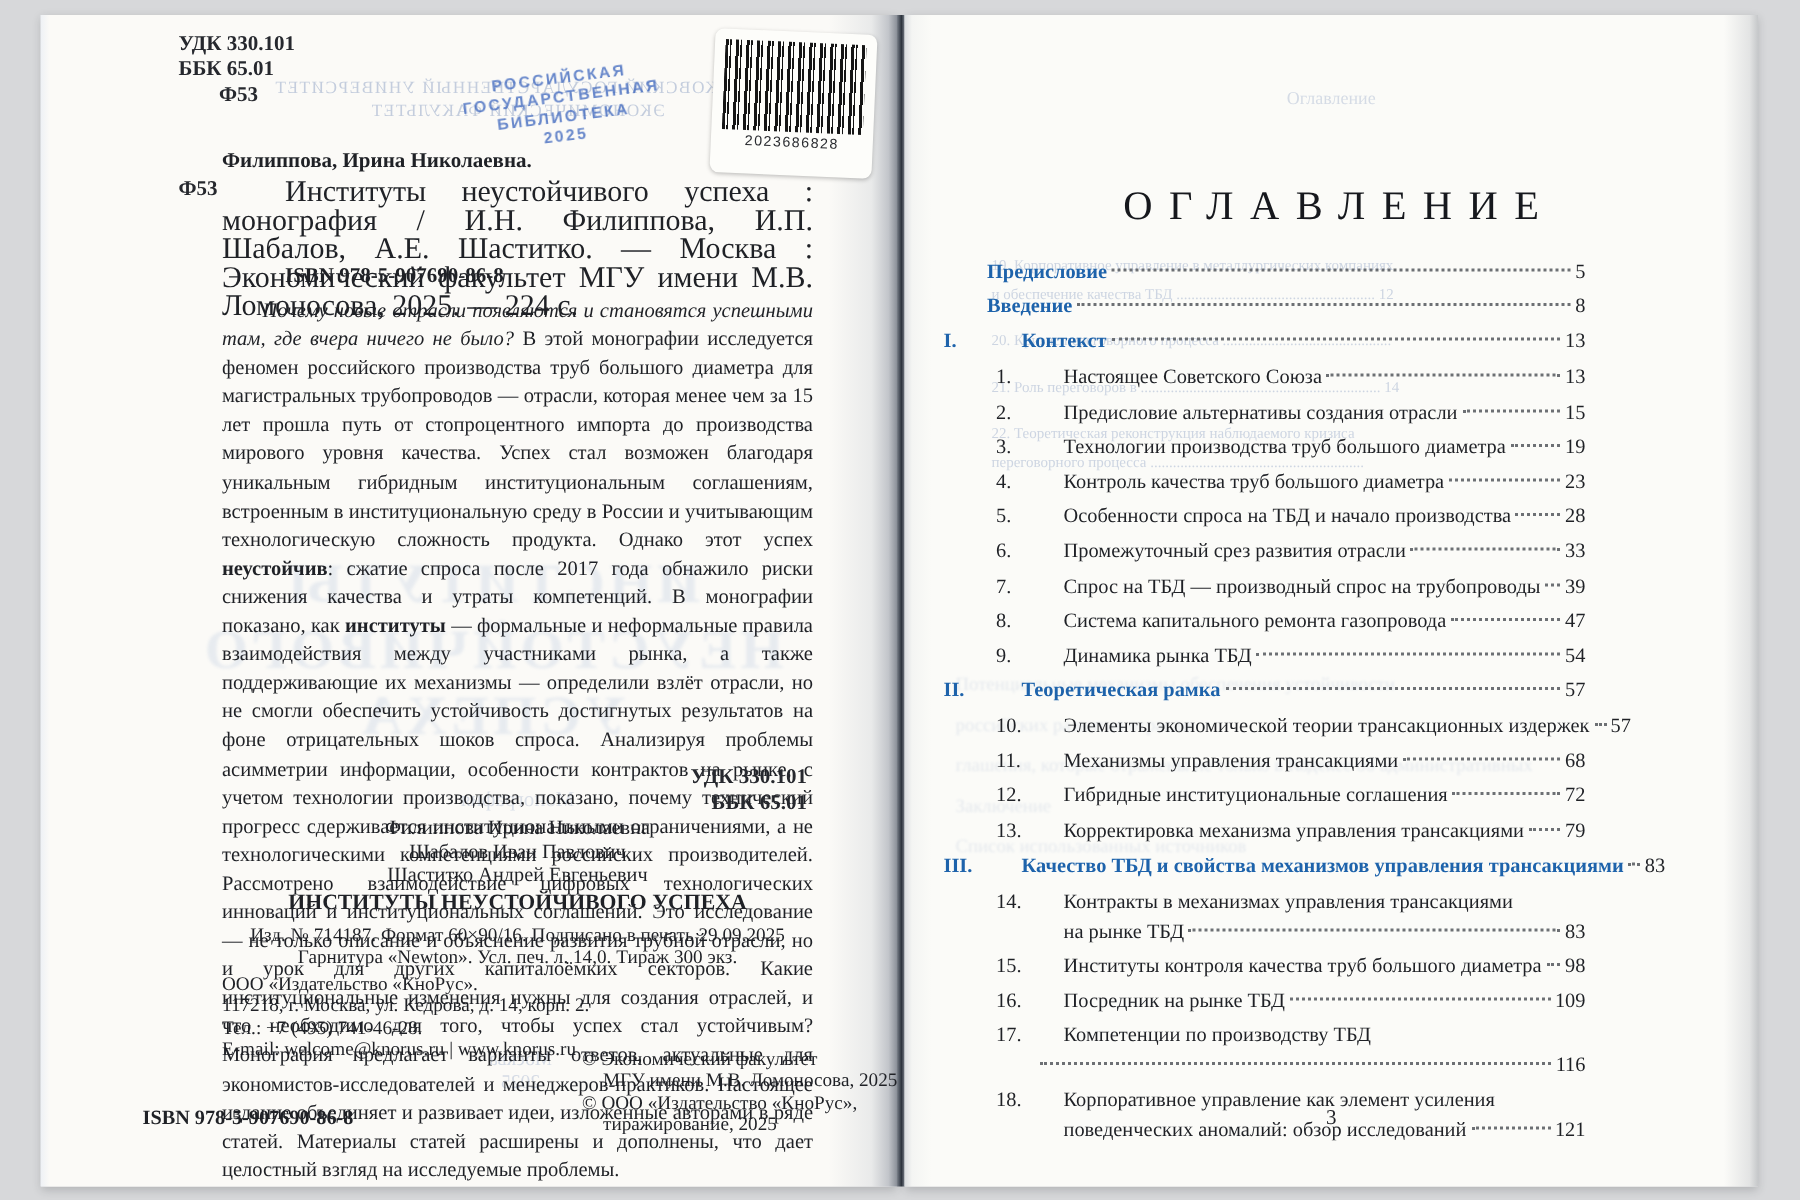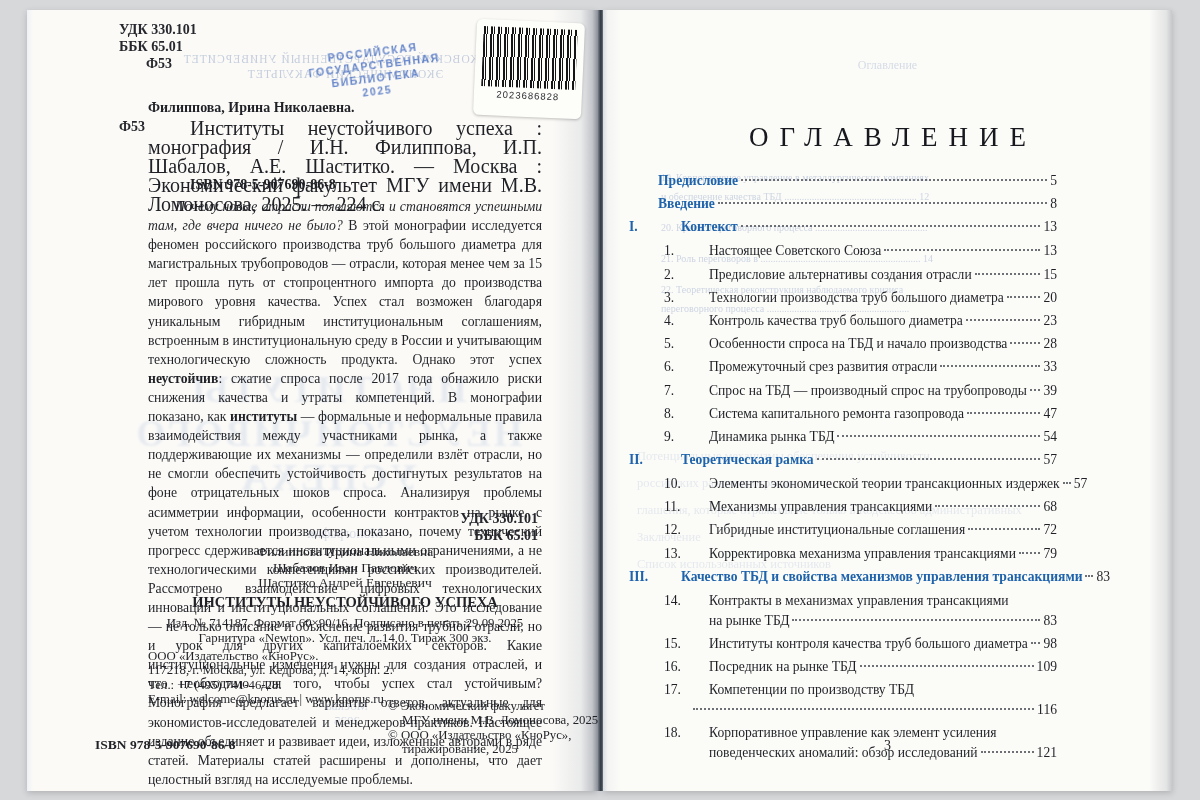--- a/index.html
+++ b/index.html
@@ -204,21 +204,21 @@
         <div class="t-row item">
           <span class="t-num">2.</span>
           <span class="t-label">Предисловие альтернативы создания отрасли</span>
           <span class="lead"></span>
           <span class="t-page">15</span>
         </div>
         <div class="t-row item">
           <span class="t-num">3.</span>
           <span class="t-label">Технологии производства труб большого диаметра</span>
           <span class="lead"></span>
-          <span class="t-page">20</span>
+          <span class="t-page">19</span>
         </div>
         <div class="t-row item">
           <span class="t-num">4.</span>
           <span class="t-label">Контроль качества труб большого диаметра</span>
           <span class="lead"></span>
           <span class="t-page">23</span>
         </div>
         <div class="t-row item">
           <span class="t-num">5.</span>
           <span class="t-label">Особенности спроса на ТБД и начало производства</span>

